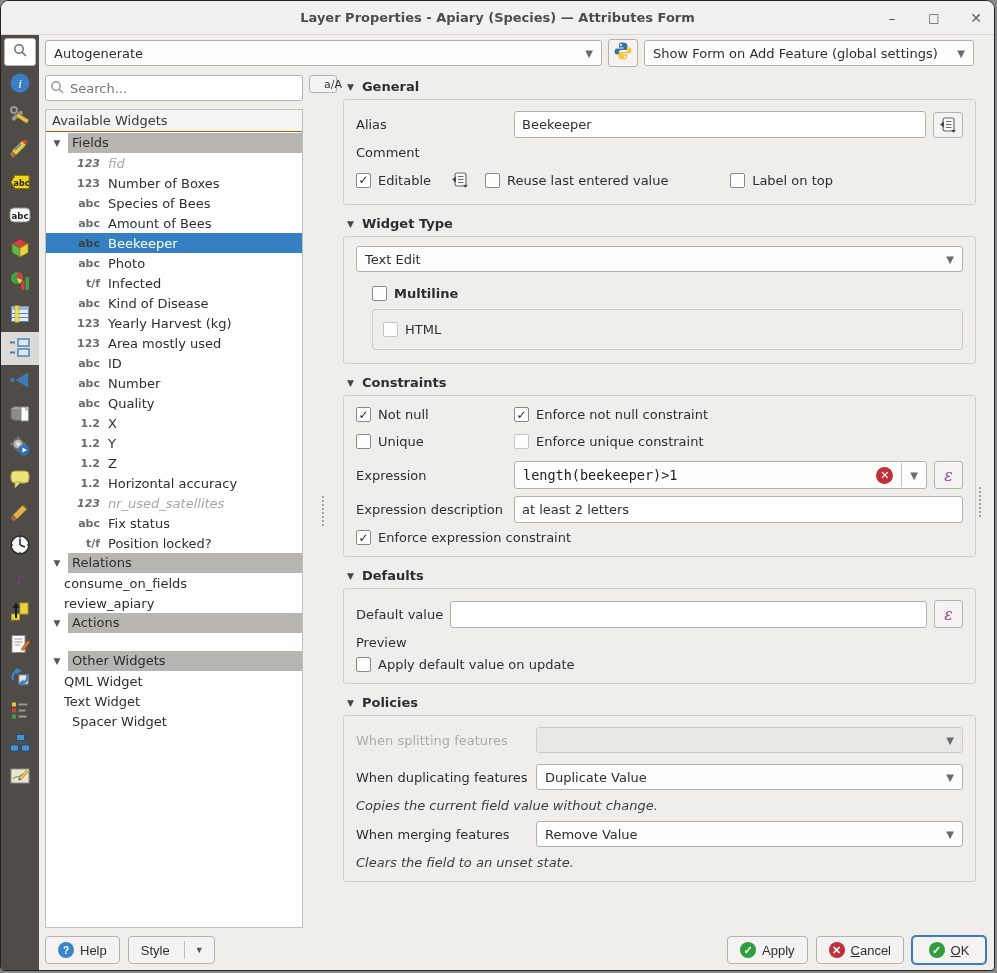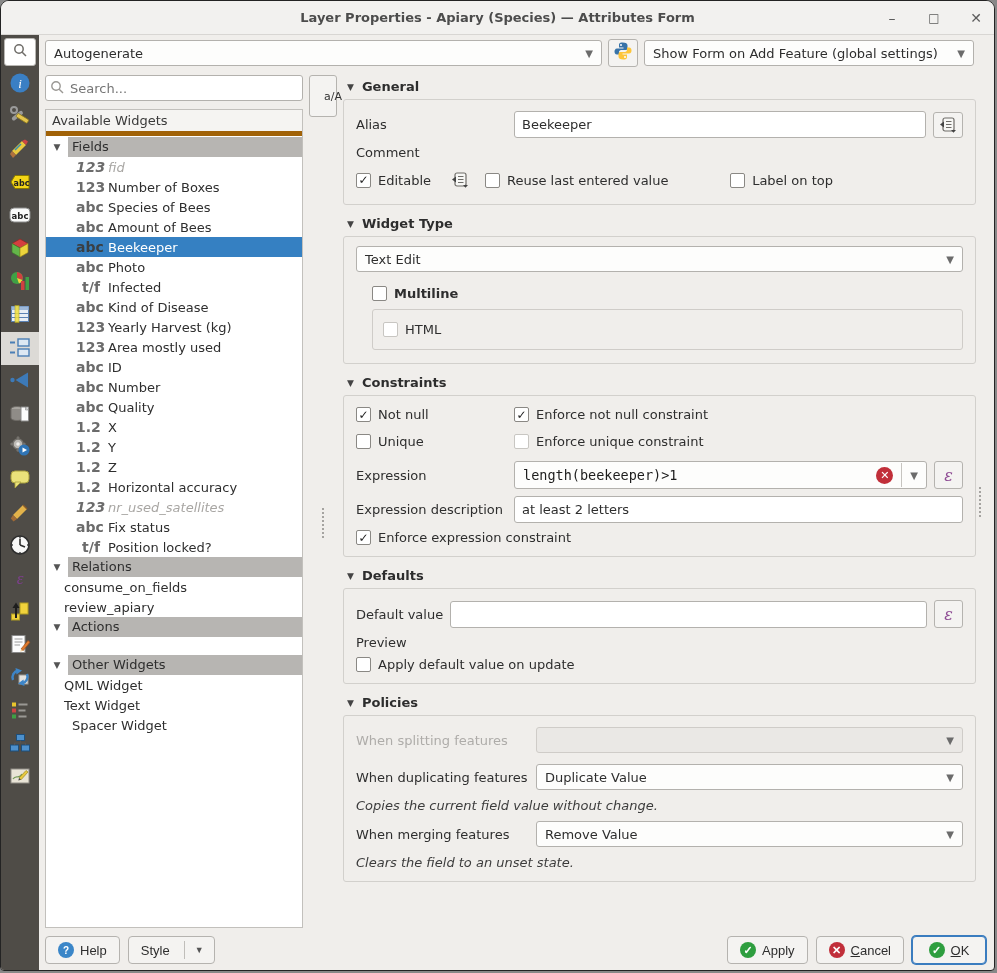--- a/index.html
+++ b/index.html
@@ -33,36 +33,36 @@
   
   .content { flex:1; display:flex; padding:6px 4px 4px 6px; min-height:0; }
   .left-col { width:258px; display:flex; flex-direction:column; flex:0 0 auto; }
   .search-input { height:26px; border:1px solid #b3b1ad; border-radius:3px; background:#fff;
                   font-size:13px; padding:0 6px 0 24px; width:100%; color:#333;
                   font-family:"DejaVu Sans",sans-serif; }
   .search-wrap { position:relative; }
   .search-wrap svg { position:absolute; left:5px; top:5px; }
   .tree-box { flex:1; margin-top:8px; border:1px solid #c2c0bc; background:#fff; overflow:hidden;
               display:flex; flex-direction:column; font-size:13px; }
-  .tree-header { background:#f5f4f2; border-bottom:5px solid #a16207; padding:3px 6px; color:#3a3a3a; }
+  .tree-header { background:#f5f4f2; border-bottom:1px solid #a16207; padding:3px 6px; color:#3a3a3a; }
   .tree-body { flex:1; overflow:hidden; padding-top:1px; }
   .tgroup { display:flex; align-items:center; height:20px; }
   .tri { width:22px; text-align:center; color:#555; font-size:9px; }
   .glabel { flex:1; background:#b7b5b2; padding:1px 4px; color:#2e2e2e; height:20px; line-height:18px; }
   .titem { display:flex; align-items:center; height:20px; color:#2e2e2e; }
-  .badge { width:24px; margin-left:30px; text-align:right; font-size:14px; font-weight:bold; color:#6b6b6b; flex:0 0 auto; }
+  .badge { width:24px; margin-left:30px; text-align:right; font-size:11px; font-weight:bold; color:#6b6b6b; flex:0 0 auto; }
   .tlabel { margin-left:8px; white-space:nowrap; }
   .titem.nobadge { padding-left:18px; }
   .titem.muted  { color:#a8a6a3; font-style:italic; }
   .titem.sel { background:#3580c2; color:#fff; }
   .titem.sel .badge { color:#3a3f44; }
   .gap-after { margin-bottom:18px; }
   
   .mid-col { width:40px; display:flex; flex-direction:column; align-items:center; flex:0 0 auto; }
-  .aA-btn { width:28px; height:42px; background:#f4f3f1; border:1px solid #b5b3af; border-radius:3px;
+  .aA-btn { width:28px; height:18px; background:#f4f3f1; border:1px solid #b5b3af; border-radius:3px;
             font-size:11px; color:#333; display:flex; align-items:center; justify-content:center;padding-left:20px; }
   .gut-dots { flex:1; display:flex; align-items:center; }
   .gut-dots i { border-left:2px dotted #a5a3a0; height:30px; display:block; }
   
   .right-col { flex:1; min-width:0; padding:0 6px 0 0; display:flex; }
   .sections { flex:1; min-width:0; }
   .right-edge { width:8px; display:flex; align-items:center; justify-content:center; }
   .right-edge i { border-left:2px dotted #a5a3a0; height:30px; display:block; }
   .sec { margin-bottom:7px; }
   .sec-h { display:flex; align-items:center; gap:8px; padding:4px 2px 5px 4px; font-size:13px; font-weight:bold; color:#2d2d2d; }

